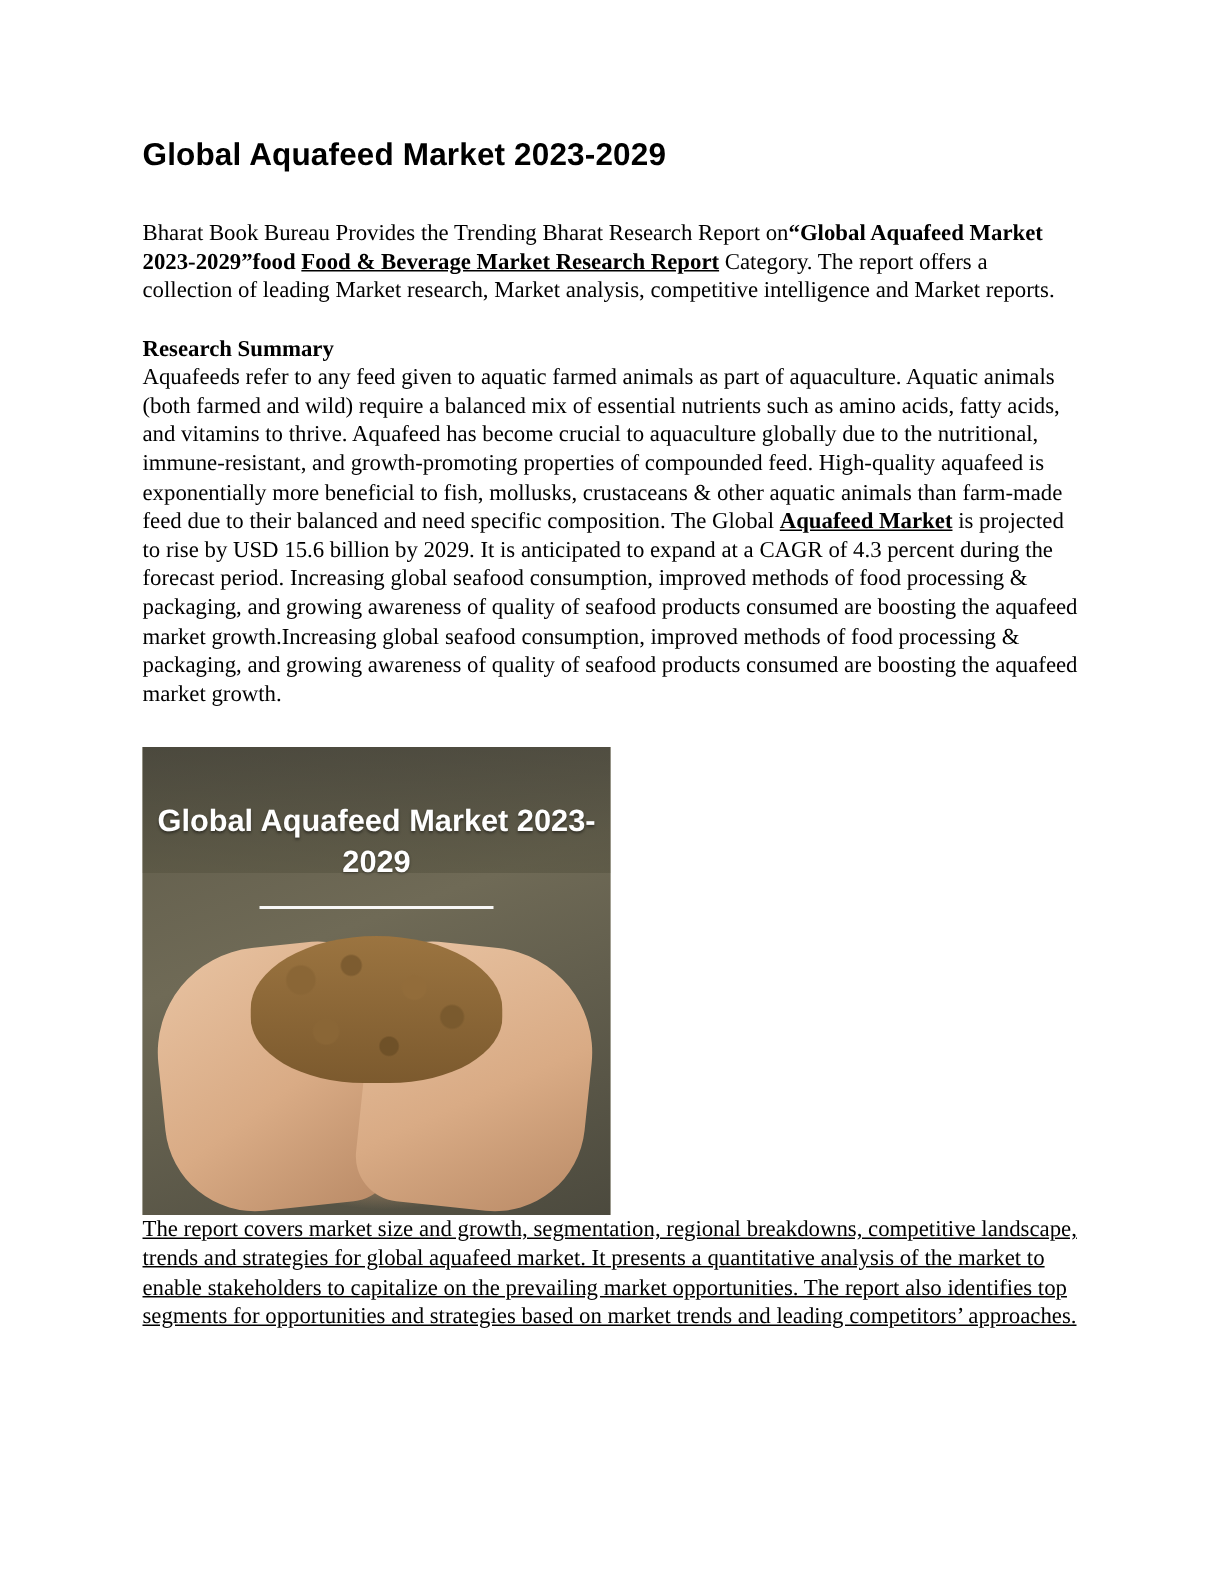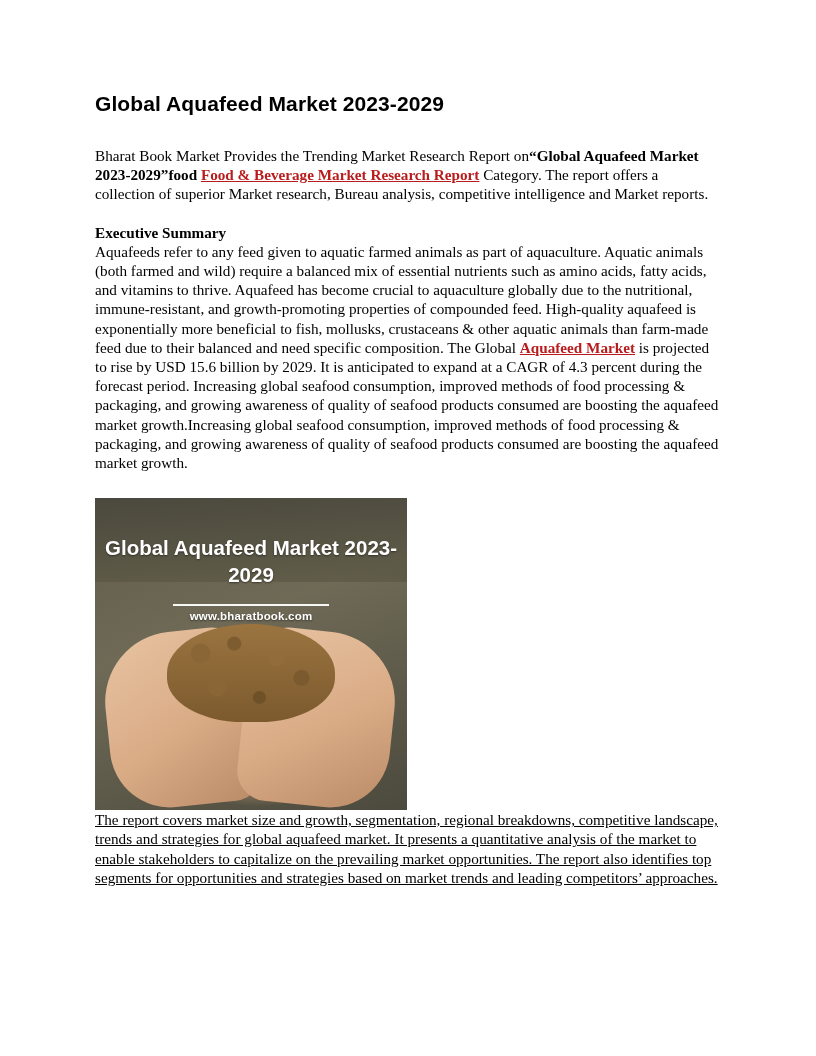--- a/index.html
+++ b/index.html
@@ -40,21 +40,21 @@
     margin: 0 0 0 0;
     text-align: left;
   }
   .gap {
     height: 19px;
   }
   .bold {
     font-weight: bold;
   }
   .link {
-    color: #b91c1c;
+    color: #000000;
     font-weight: bold;
     text-decoration: underline;
     cursor: pointer;
   }
   .section-head {
     font-weight: bold;
     font-size: 15.2px;
     line-height: 19.2px;
   }
   .figure {
@@ -161,39 +161,38 @@
 </style>
 </head>
 <body>
 
 <div class="page">
   <div class="content">
 
     <h1 class="doc-title">Global Aquafeed Market 2023-2029</h1>
 
     <p class="para">
-      <span>Bharat Book Market Provides the Trending Market Research Report on</span><span class="bold">“Global Aquafeed Market 2023-2029”</span><span class="bold">food</span>&nbsp;<a class="link" href="#">Food &amp; Beverage Market Research Report</a><span> Category. The report offers a collection of superior Market research, Bureau analysis, competitive intelligence and Market reports.</span>
+      <span>Bharat Book Bureau Provides the Trending Bharat Research Report on</span><span class="bold">“Global Aquafeed Market 2023-2029”</span><span class="bold">food</span>&nbsp;<a class="link" href="#">Food &amp; Beverage Market Research Report</a><span> Category. The report offers a collection of leading Market research, Market analysis, competitive intelligence and Market reports.</span>
     </p>
 
     <div class="gap"></div>
 
     <p class="para">
-      <span class="section-head">Executive Summary</span><br>
+      <span class="section-head">Research Summary</span><br>
       <span>Aquafeeds refer to any feed given to aquatic farmed animals as part of aquaculture. Aquatic animals (both farmed and wild) require a balanced mix of essential nutrients such as amino acids, fatty acids, and vitamins to thrive. Aquafeed has become crucial to aquaculture globally due to the nutritional, immune-resistant, and growth-promoting properties of compounded feed. High-quality aquafeed is exponentially more beneficial to fish, mollusks, crustaceans &amp; other aquatic animals than farm-made feed due to their balanced and need specific composition. The Global </span><a class="link" href="#">Aquafeed Market</a><span> is projected to rise by USD 15.6 billion by 2029. It is anticipated to expand at a CAGR of 4.3 percent during the forecast period. Increasing global seafood consumption, improved methods of food processing &amp; packaging, and growing awareness of quality of seafood products consumed are boosting the aquafeed market growth.Increasing global seafood consumption, improved methods of food processing &amp; packaging, and growing awareness of quality of seafood products consumed are boosting the aquafeed market growth.</span>
     </p>
 
     <div class="figure">
       <div class="fig-photo"></div>
       <div class="fig-dark-strip"></div>
       <div class="hands">
         <div class="hand-l"></div>
         <div class="hand-r"></div>
         <div class="pellets"></div>
       </div>
       <div class="fig-overlay-text">Global Aquafeed Market 2023-2029</div>
       <div class="fig-rule"></div>
-      <div class="fig-url">www.bharatbook.com</div>
     </div>
 
     <p class="para after-figure">The report covers market size and growth, segmentation, regional breakdowns, competitive landscape, trends and strategies for global aquafeed market. It presents a quantitative analysis of the market to enable stakeholders to capitalize on the prevailing market opportunities. The report also identifies top segments for opportunities and strategies based on market trends and leading competitors’ approaches.</p>
 
   </div>
 </div>
 
 </body></html>

